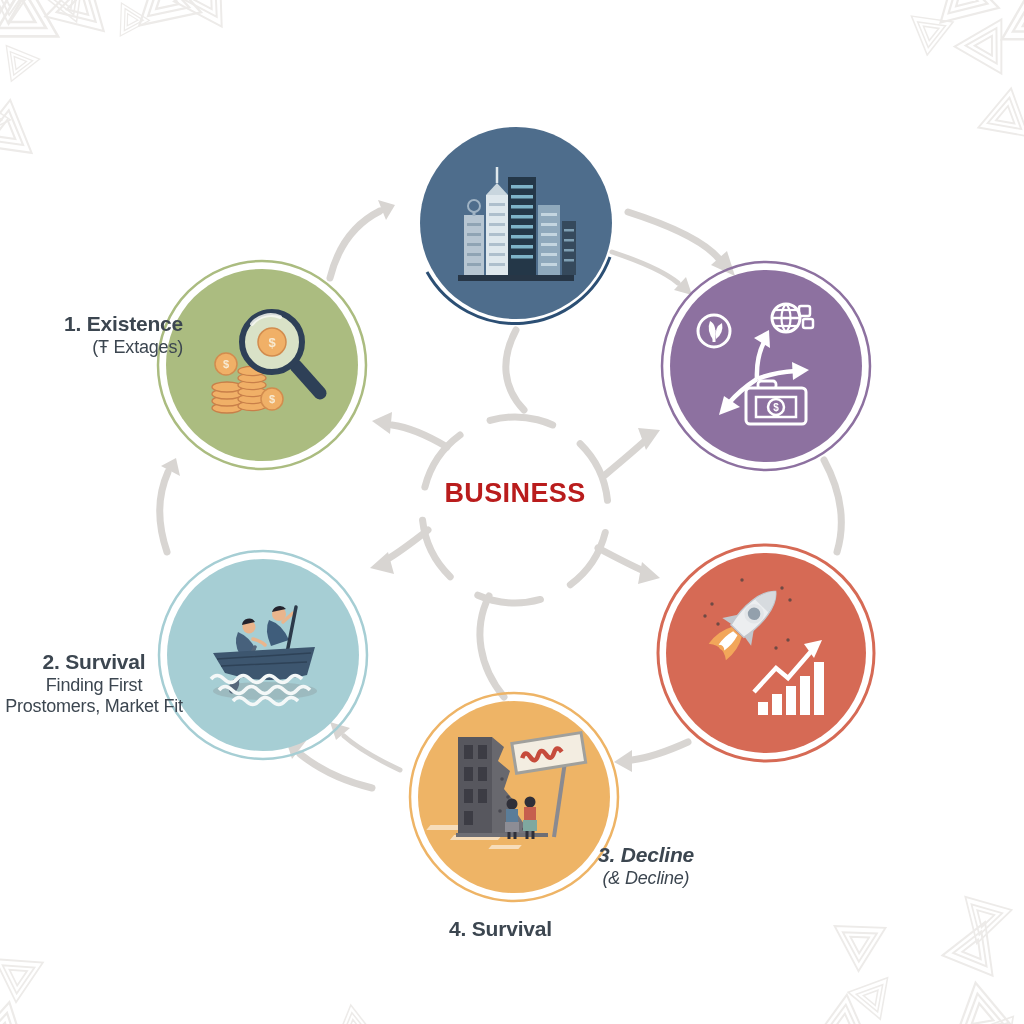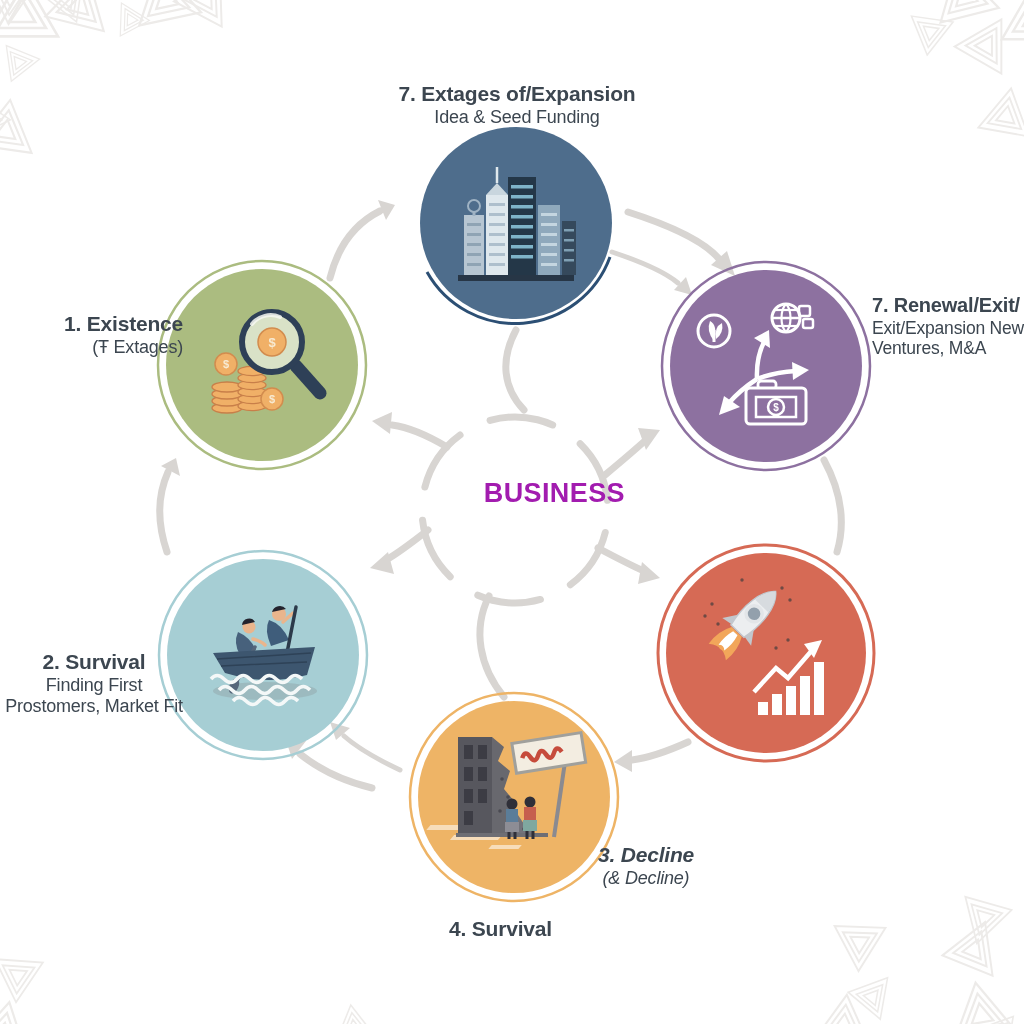--- a/index.html
+++ b/index.html
@@ -4,22 +4,22 @@
 <style>
   html,body{margin:0;padding:0;width:1024px;height:1024px;background:#ffffff;overflow:hidden;
             font-family:"Liberation Sans", sans-serif;}
   .stage{position:relative;width:1024px;height:1024px;}
   svg.canvas{position:absolute;left:0;top:0;}
   .label{position:absolute;color:#3c4650;line-height:1.18;white-space:nowrap;}
   .label.center{text-align:center;}
   .label.left{text-align:left;}
   .lbl-title{font-size:21px;font-weight:700;letter-spacing:-0.2px;}
   .lbl-line{font-size:18px;font-weight:400;letter-spacing:-0.2px;}
-  .center-title{position:absolute;left:405px;top:477px;width:220px;text-align:right;
-                color:#a21caf;font-size:27px;font-weight:700;letter-spacing:0.4px;line-height:1.2;}
+  .center-title{position:absolute;left:405px;top:477px;width:220px;text-align:center;
+                color:#b91c1c;font-size:27px;font-weight:700;letter-spacing:0.4px;line-height:1.2;}
 </style>
 </head>
 <body>
 
 <div class="stage">
 
 <svg class="canvas" width="1024" height="1024" viewBox="0 0 1024 1024">
 
   <defs>
     <g id="tri">
@@ -331,30 +331,21 @@
         <line x1="19" y1="34" x2="19" y2="42" stroke="#2f2f38" stroke-width="3"></line>
       </g>
     </g>
   </g>
 </svg>
 
 <div class="center-title">
   <div>BUSINESS</div>
 </div>
 
-<div class="label center" style="left:362px;top:82px;width:310px;">
-  <div class="lbl-title">7. Extages of/Expansion</div>
-  <div class="lbl-line">Idea &amp; Seed Funding</div>
-</div>
-
-<div class="label left" style="left:872px;top:294px;width:152px;">
-  <div class="lbl-title" style="font-size:20px">7. Renewal/Exit/</div>
-  <div class="lbl-line" style="font-size:17.5px">Exit/Expansion New</div>
-  <div class="lbl-line" style="font-size:17.5px">Ventures, M&amp;A</div>
-</div>
+
 
 <div class="label center" style="left:18px;top:312px;width:165px;text-align:right;">
   <div class="lbl-title">1. Existence</div>
   <div class="lbl-line">(Ŧ Extages)</div>
 </div>
 
 <div class="label center" style="left:-22px;top:650px;width:232px;">
   <div class="lbl-title">2. Survival</div>
   <div class="lbl-line">Finding First</div>
   <div class="lbl-line">Prostomers, Market Fit</div>

